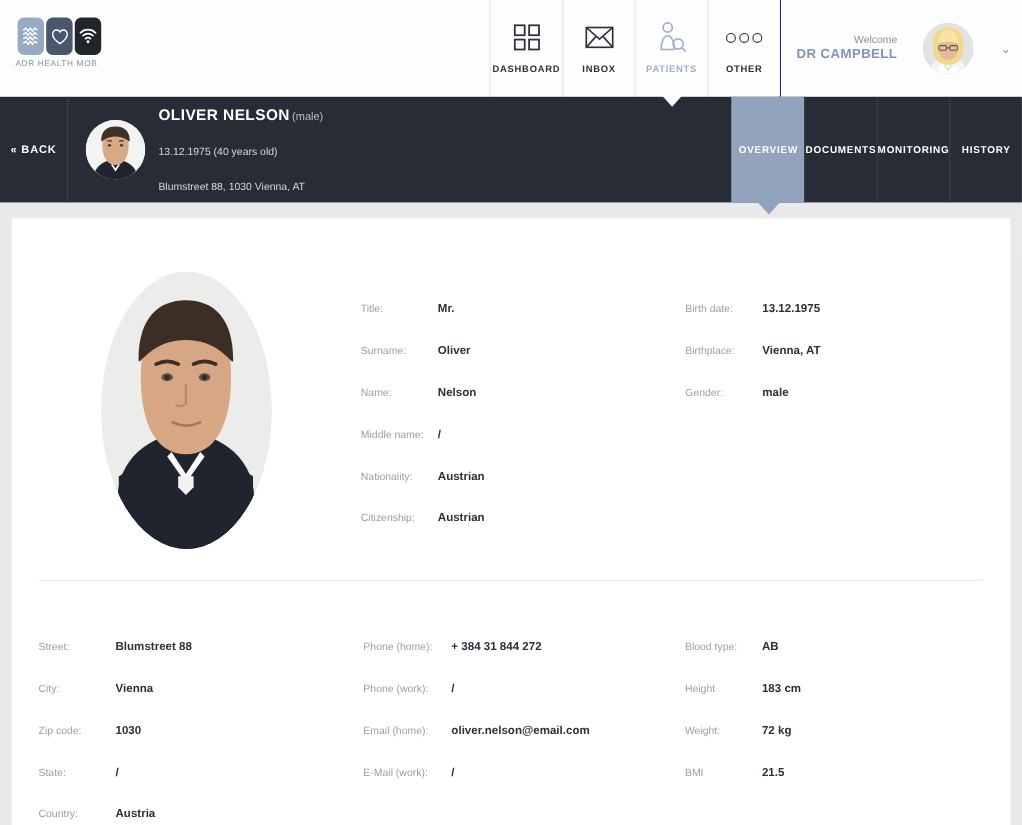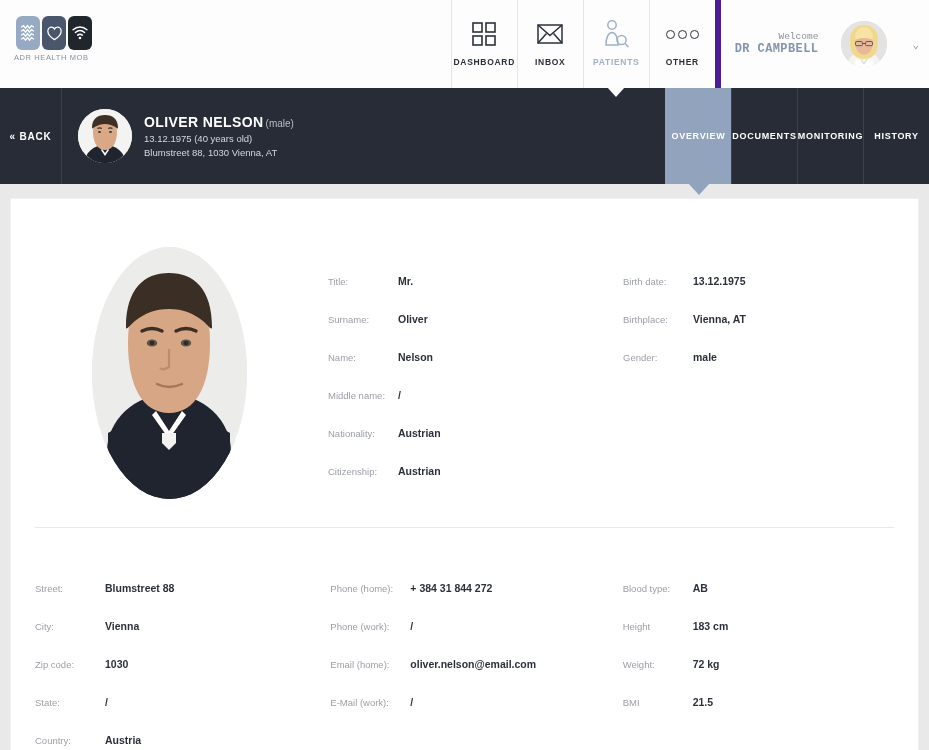--- a/index.html
+++ b/index.html
@@ -105,27 +105,26 @@
   }
 
   .dots { display: flex; gap: 3px; align-items: center; }
   .dot {
     width: 9px; height: 9px;
     border: 1.4px solid #2b303b;
     border-radius: 50%;
   }
 
   .user {
-    border-left: 6px solid #4c1d95;
+    border-left: 1px solid #4c1d95;
     display: flex;
     align-items: center;
     padding: 0 10px 0 14px;
     gap: 23px;
     cursor: pointer;
-    font-family: Liberation Mono, monospace;
   }
   .user-text { text-align: right; line-height: 1.25; }
   .user-welcome {
     font-size: 9.5px;
     color: #8a8f99;
     font-weight: 400;
   }
   .user-name {
     font-size: 12px;
     font-weight: 700;
@@ -191,20 +190,21 @@
     font-size: 10px;
     font-weight: 400;
     letter-spacing: 0;
     color: #b9bec8;
     margin-left: 2px;
   }
   .pline {
     font-size: 9.5px;
     color: #d4d8df;
     font-weight: 400;
+    margin-top: 18px;
   }
 
   .ptabs { display: flex; align-items: stretch; text-align: right; }
   .ptab {
     width: 66px;
     display: flex;
     align-items: center;
     justify-content: center;
     font-size: 9px;
     font-weight: 700;

